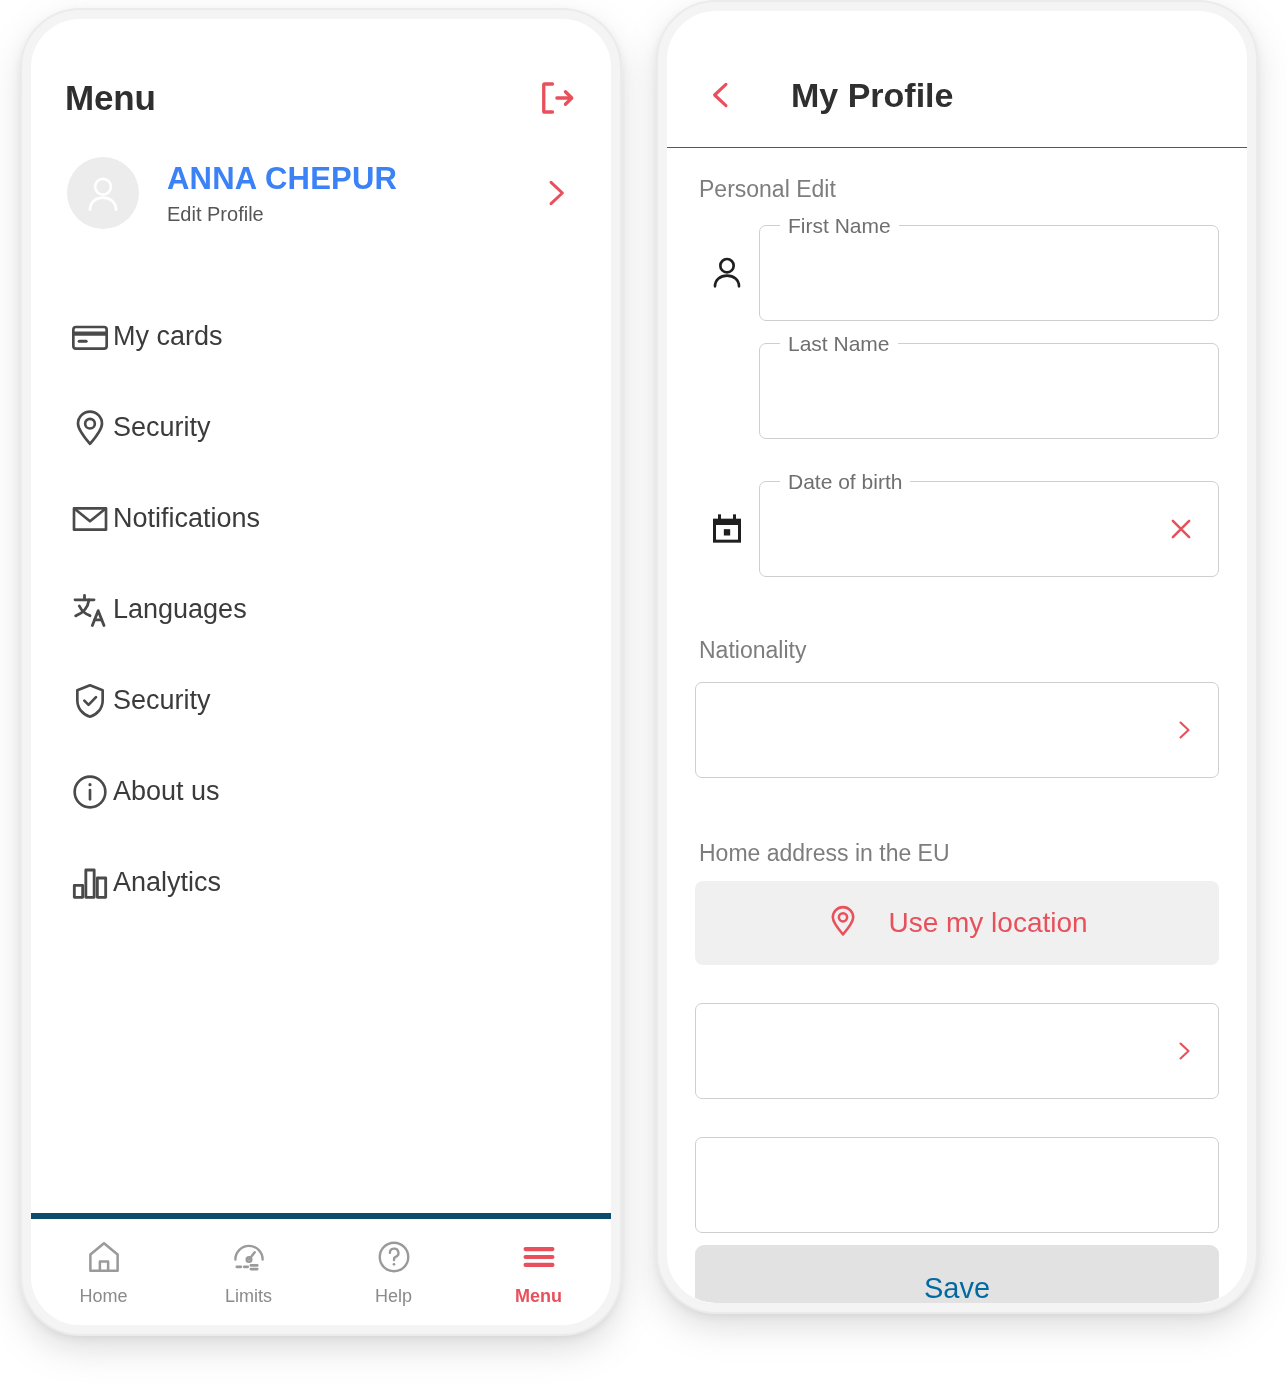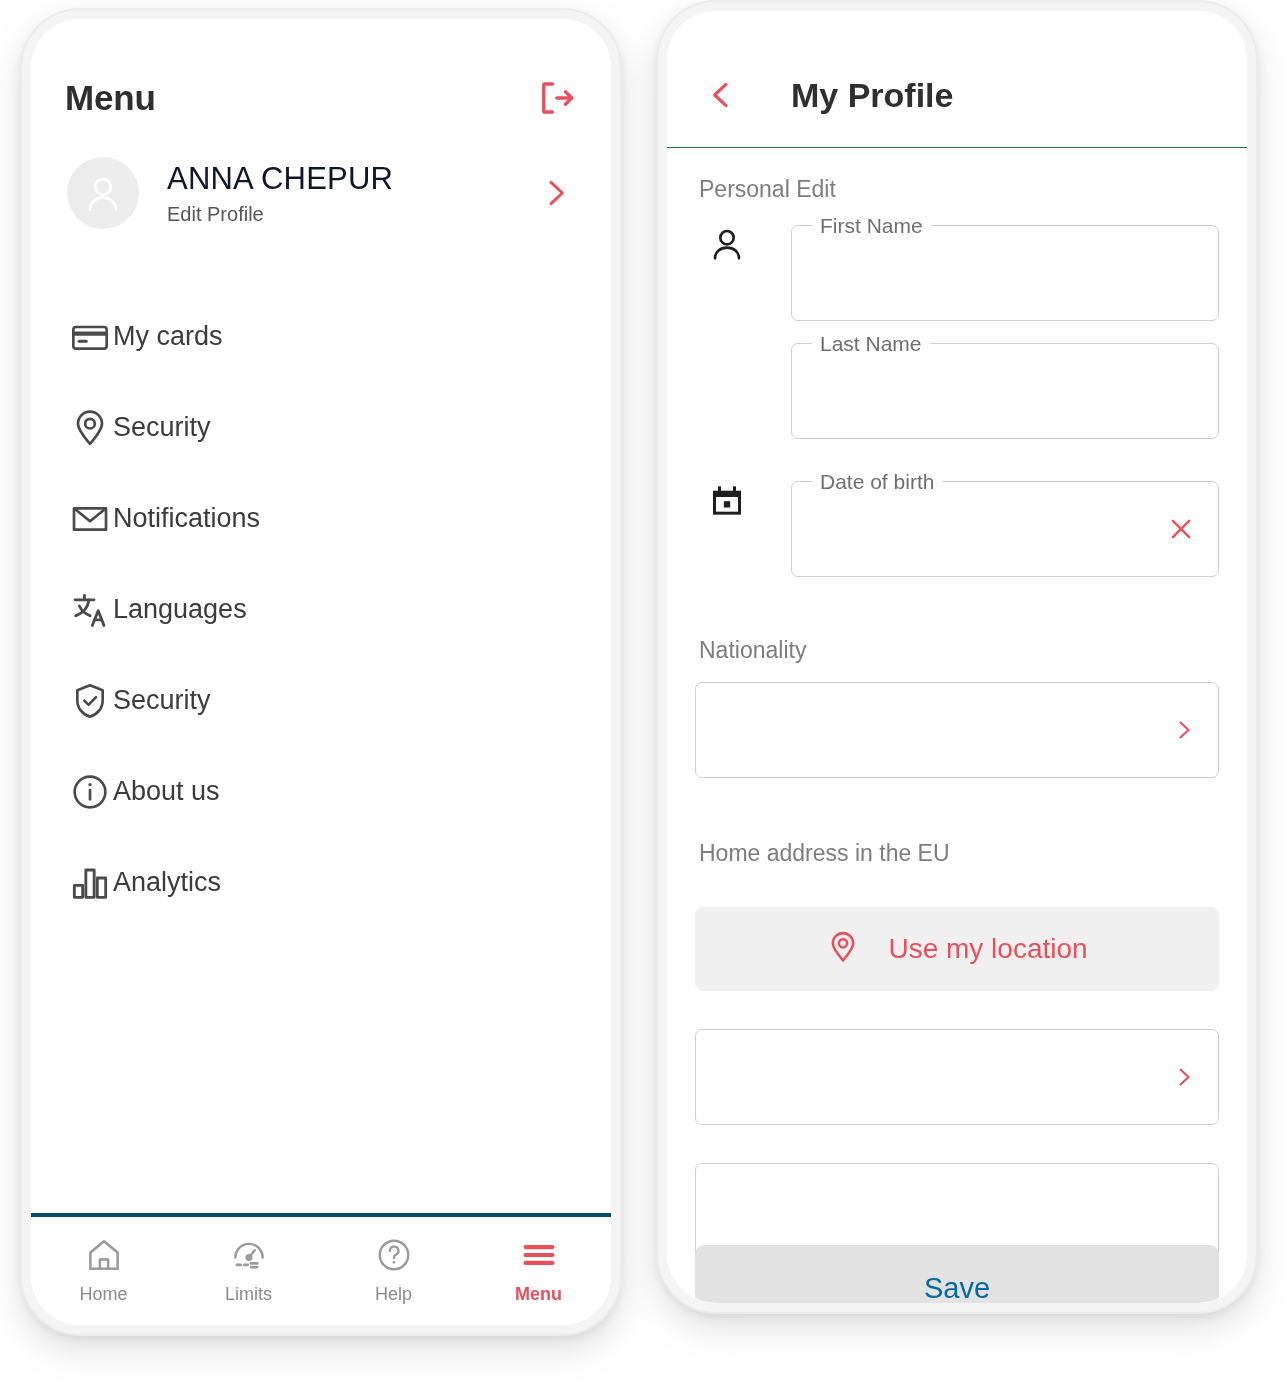--- a/index.html
+++ b/index.html
@@ -54,21 +54,21 @@
     padding: 38px 28px 0 36px;
     cursor: pointer;
   }
   .avatar {
     width: 72px; height: 72px; border-radius: 50%;
     background: #ececec; flex: none;
     display: flex; align-items: center; justify-content: center;
   }
   .profile-text { margin-left: 28px; flex: 1; }
   .profile-name {
-    font-size: 31px; font-weight: 400; color: #0f172a; letter-spacing: 0.2px;
+    font-size: 31px; font-weight: 700; color: #3b82f6; letter-spacing: 0.2px;
   }
   .profile-sub {
     font-size: 20px; color: #555555; margin-top: 6px; font-weight: 400;
   }
   .profile-chev { width: 34px; height: 44px; margin-right: 10px; }
 
   .menu-list { margin-top: 62px; }
   .menu-item {
     display: flex; align-items: center;
     padding: 0 36px; height: 91px;
@@ -79,21 +79,21 @@
     display: flex; align-items: center; justify-content: center;
   }
   .menu-label {
     font-size: 27px; color: #3b3b3b; font-weight: 400;
   }
 
   .spacer { flex: 1; }
 
   .tabbar {
     display: flex; align-items: flex-start;
-    border-top: 4px solid #0c4a6e;
+    border-top: 6px solid #0c4a6e;
     height: 112px; padding-top: 18px;
     background: #fff;
   }
   .tab {
     flex: 1; display: flex; flex-direction: column;
     align-items: center; gap: 9px; cursor: pointer;
   }
   .tab-icon { height: 40px; display: flex; align-items: center; justify-content: center; }
   .tab-label { font-size: 18px; color: #8b8b8b; }
   .tab.active .tab-label { color: #e8505b; font-weight: 700; }
@@ -110,21 +110,21 @@
   }
 
   .profile-body {
     flex: 1; overflow: hidden; position: relative;
     padding: 0 28px;
   }
   .section-label {
     font-size: 23px; color: #7d7d7d; margin: 28px 0 0 4px; font-weight: 400;
   }
 
-  .field-row { display: flex; align-items: flex-start; margin-top: 22px; gap: 32px; }
+  .field-row { display: flex; align-items: center; margin-top: 22px; }
   .field-icon {
     width: 64px; flex: none; display: flex; align-items: center; justify-content: center;
   }
   .outlined {
     position: relative; flex: 1;
     height: 96px;
     border: 1px solid #cfcfcf; border-radius: 7px;
     background: #fff;
   }
   .outlined .legend {
@@ -140,21 +140,21 @@
   .plain-box {
     position: relative; height: 96px;
     border: 1px solid #cfcfcf; border-radius: 7px; background:#fff;
     margin-top: 18px;
   }
   .plain-box .chev {
     position: absolute; right: 22px; top: 50%; transform: translateY(-50%);
     width: 24px; height: 30px;
   }
   .loc-btn {
-    margin-top: 40px; height: 84px; border-radius: 8px;
+    margin-top: 14px; height: 84px; border-radius: 8px;
     background: #f0f0f0;
     display: flex; align-items: center; justify-content: center; gap: 28px;
     cursor: pointer;
   }
   .loc-btn-label { font-size: 28px; color: #e8505b; font-weight: 400; }
 
   .save-wrap {
     position: absolute; left: 28px; right: 28px; bottom: -28px;
     z-index: 5;
   }

